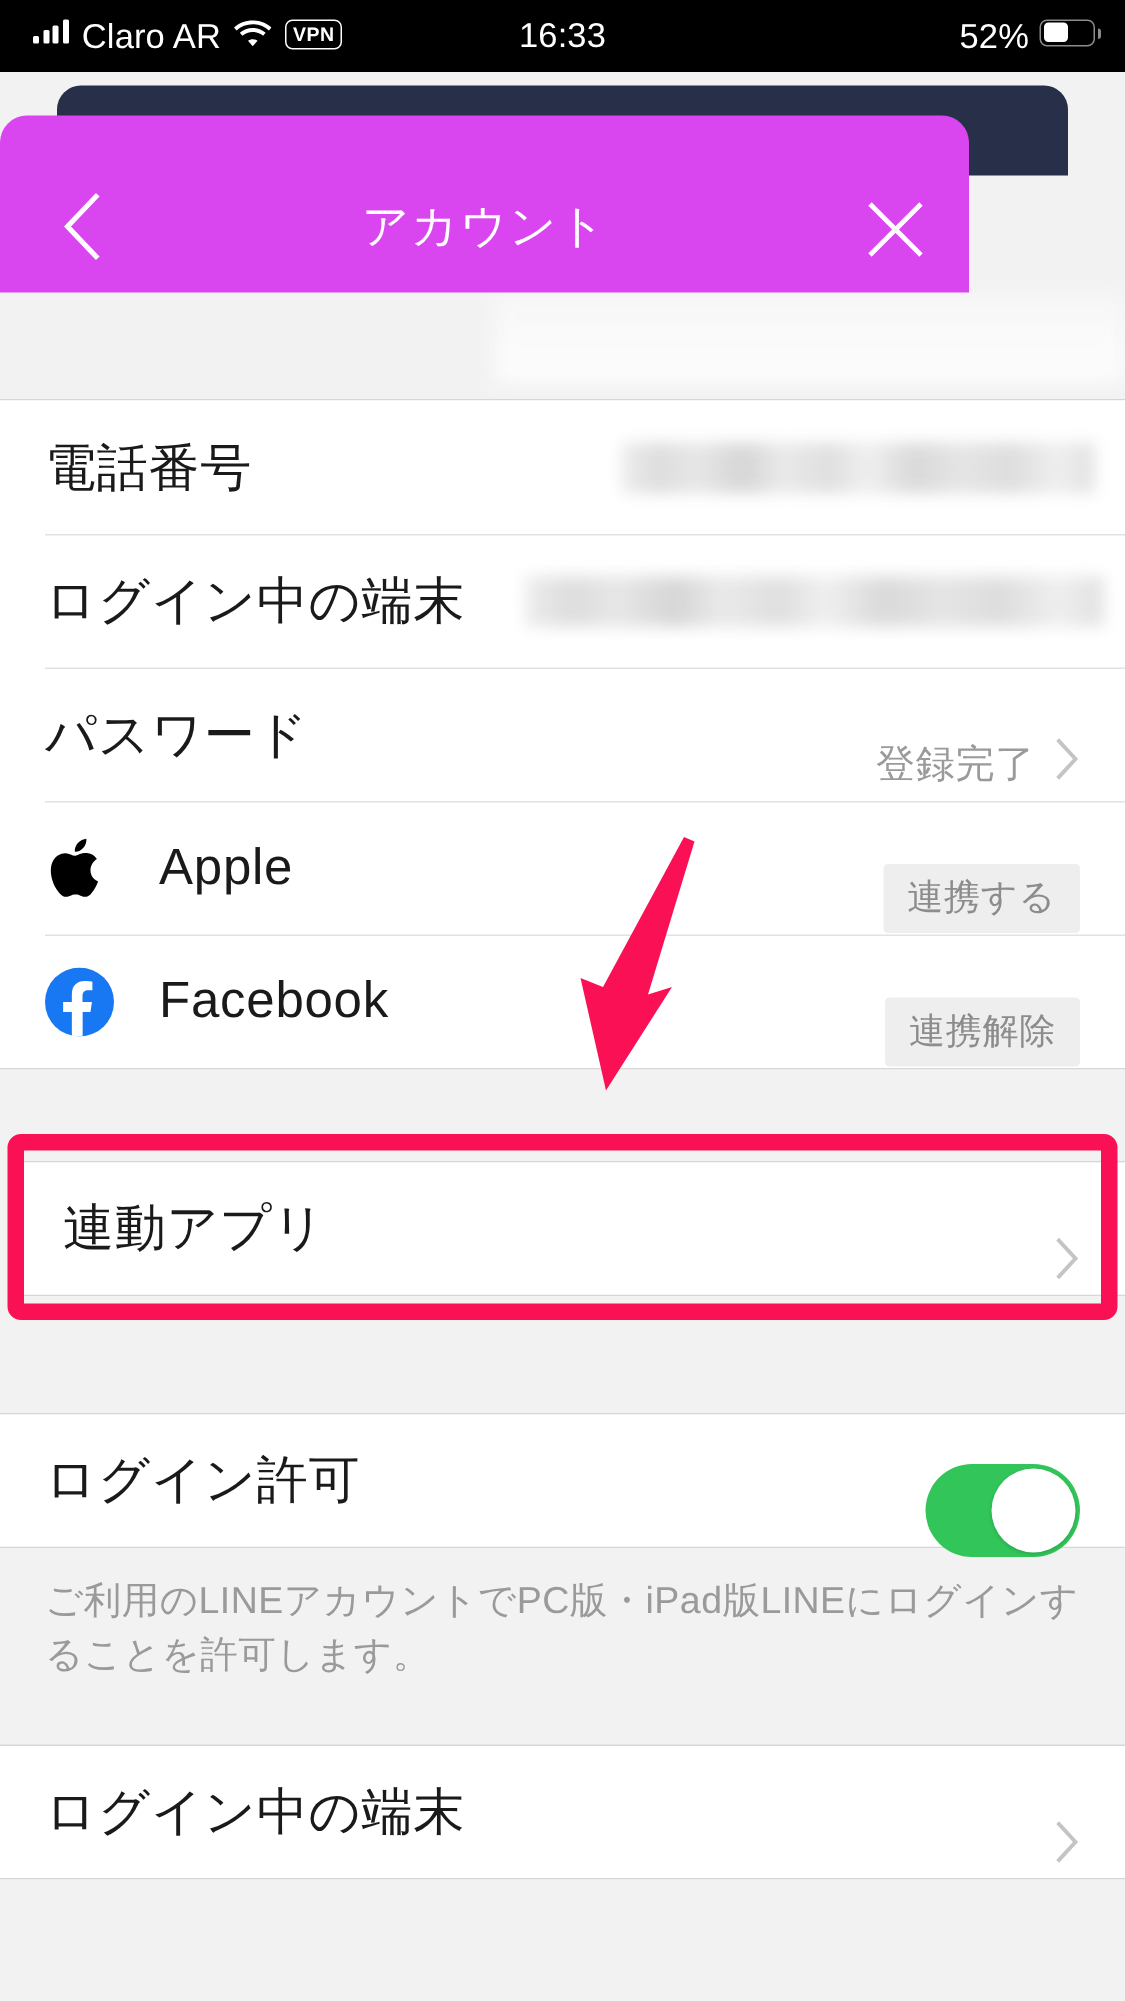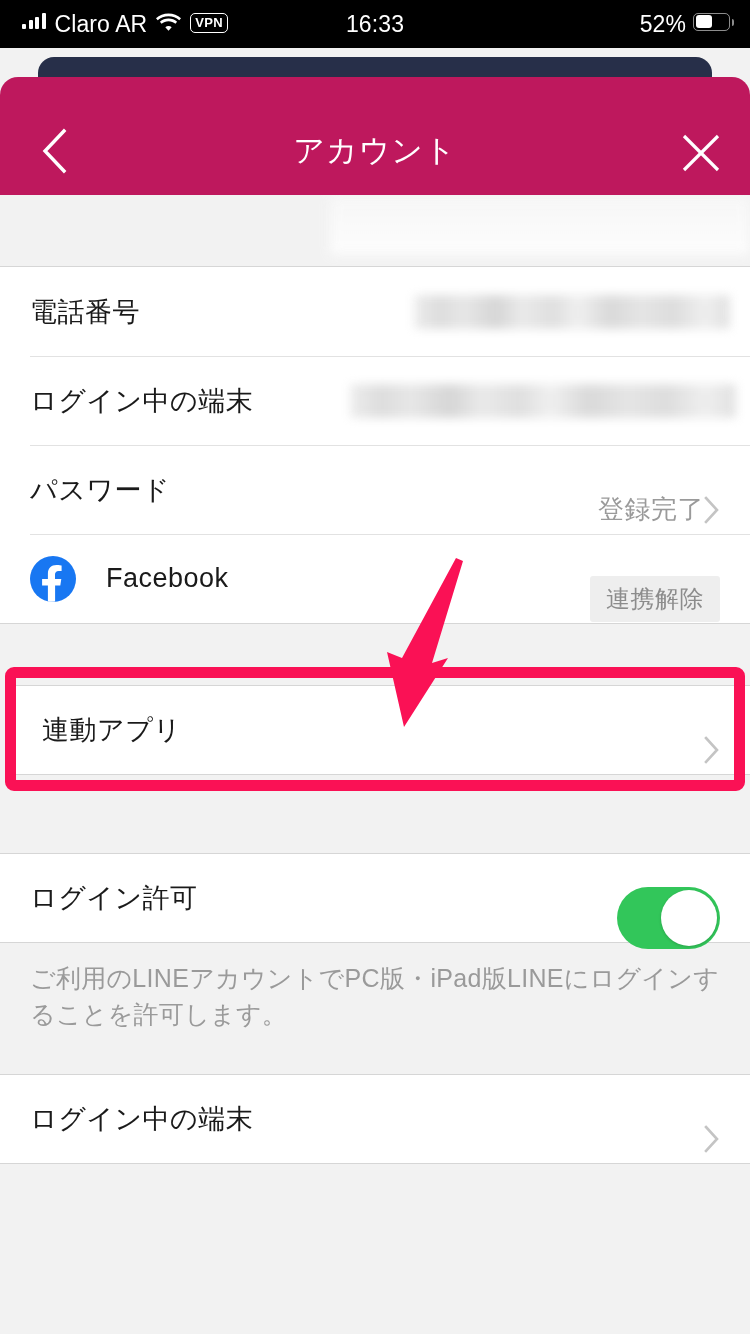--- a/index.html
+++ b/index.html
@@ -60,22 +60,22 @@
     position:absolute; top:57px; left:38px;
     width:674px; height:60px;
     background:#272f49;
     border-radius:16px 16px 0 0;
     z-index:10;
   }
 
   
   .navbar {
     position:absolute; top:77px; left:0;
-    width:750px; height:118px;
-    background:#be185d;
+    width:646px; height:118px;
+    background:#d946ef;
     border-radius:18px 18px 0 0;
     z-index:20;
   }
   .nav-back {
     position:absolute; left:32px; top:52px;
     width:44px; height:44px;
     display:flex; align-items:center; justify-content:center;
   }
   .nav-close {
     position:absolute; right:25px; top:52px;
@@ -104,25 +104,25 @@
     height:89px;
     display:flex; align-items:center;
     padding:0 30px;
     background:#fff;
   }
   .row + .row::before{
     content:""; position:absolute; left:30px; right:0; top:0;
     height:1px; background:#e2e2e2;
   }
   .row-label {
-    font-size:27px; color:#1a1a1a; font-weight:400;
+    font-size:34px; color:#1a1a1a; font-weight:400;
     letter-spacing:.5px;
   }
   .row-right {
-    margin-left:auto; display:flex; align-items:center; margin-top:40px;
+    margin-left:auto; display:flex; gap:14px;margin-top:40px;
   }
   .row-value { font-size:26px; color:#9a9a9a; letter-spacing:.5px; }
   .chev {
     width:16px; height:28px; position:relative; display:block;
   }
   .chev svg { display:block; }
 
   
   .redact {
     position:absolute; right:18px;
@@ -267,20 +267,32 @@
         <span class="row-right">
           <span class="row-value">登録完了</span>
           <span class="chev">
             <svg width="16" height="28" viewBox="0 0 16 28">
               <polyline points="2,2 13,14 2,26" fill="none" stroke="#c4c4c4" stroke-width="2.6" stroke-linecap="square"></polyline>
             </svg>
           </span>
         </span>
       </div>
 
+      <div class="row">
+        <span class="svc-icon">
+          <svg width="40" height="46" viewBox="0 0 40 46">
+            <path d="M27.3 24.2c0-5.1 4.1-7.5 4.3-7.6-2.3-3.4-5.9-3.9-7.2-3.9-3.1-.3-6 1.8-7.5 1.8-1.5 0-3.9-1.8-6.4-1.7-3.3.1-6.3 1.9-8 4.8-3.4 5.9-.9 14.7 2.4 19.5 1.6 2.3 3.6 4.9 6.1 4.8 2.5-.1 3.4-1.6 6.4-1.6s3.8 1.6 6.4 1.5c2.6 0 4.3-2.3 5.9-4.7 1.9-2.7 2.6-5.3 2.7-5.4-.1-.1-5.1-2-5.1-7.5z" fill="#000"></path>
+            <path d="M22.6 9.2c1.3-1.6 2.2-3.9 2-6.1-1.9.1-4.3 1.3-5.7 2.9-1.2 1.4-2.3 3.7-2 5.9 2.2.1 4.4-1.1 5.7-2.7z" fill="#000"></path>
+          </svg>
+        </span>
+        <span class="row-label">Apple</span>
+        <span class="row-right">
+          <span class="pill">連携する</span>
+        </span>
+      </div>
 
       <div class="row">
         <span class="svc-icon">
           <svg width="46" height="46" viewBox="0 0 46 46">
             <circle cx="23" cy="23" r="23" fill="#1877f2"></circle>
             <path d="M30.3 29.6l1-6.6h-6.3v-4.3c0-1.8.9-3.6 3.7-3.6h2.9v-5.6s-2.6-.45-5.1-.45c-5.2 0-8.6 3.15-8.6 8.85V23h-5.8v6.6h5.8v15.9c1.2.2 2.4.3 3.6.3s2.4-.1 3.6-.3V29.6h5.2z" fill="#ffffff"></path>
           </svg>
         </span>
         <span class="row-label">Facebook</span>
         <span class="row-right">

